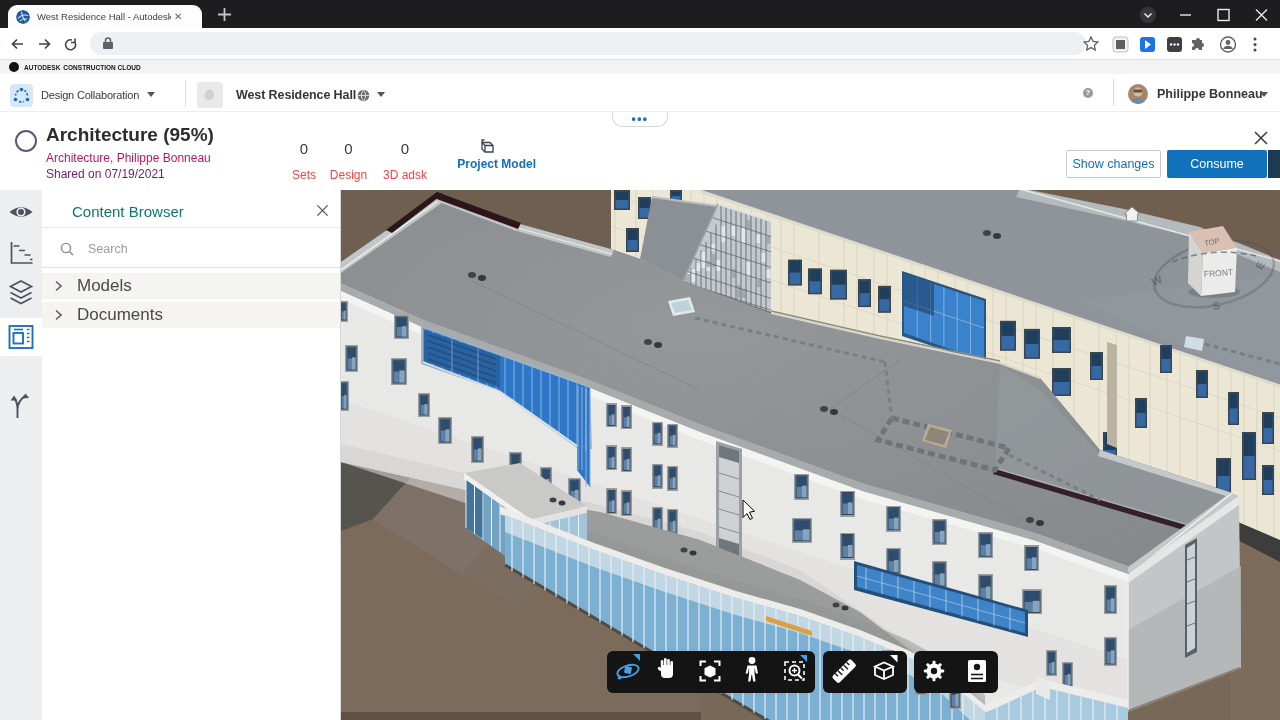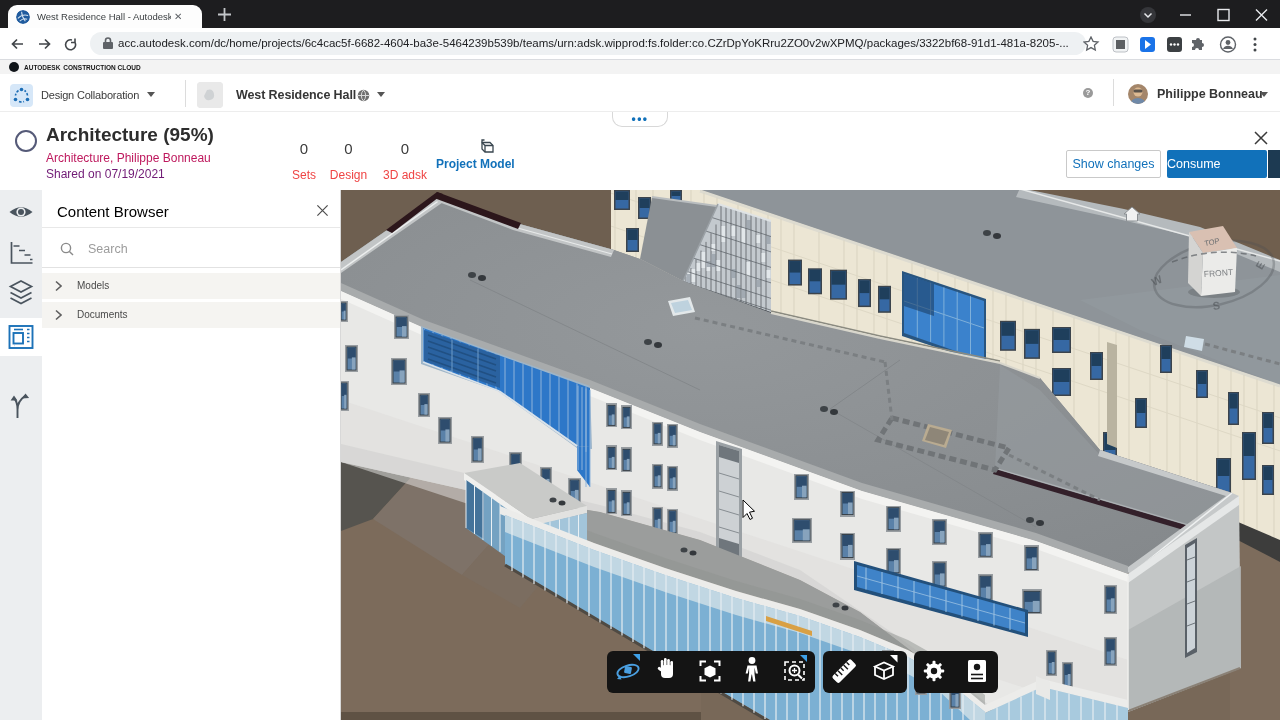--- a/index.html
+++ b/index.html
@@ -22,37 +22,37 @@
 .ptile{position:absolute;left:197px;top:82px;width:26px;height:26px;border-radius:4px;background:#e9e9e9;overflow:hidden}
 .wrh{position:absolute;left:236px;top:88px;font-size:12.5px;font-weight:bold;color:#363636;letter-spacing:-0.1px}
 .dochdr{position:absolute;left:0;top:112px;width:1280px;height:78px;background:#fff}
 .bigcirc{position:absolute;left:15px;top:130px;width:22px;height:22px;border-radius:50%;border:2px solid #555a78;background:#fff}
 .arch{position:absolute;left:46px;top:124px;font-size:19px;font-weight:bold;color:#2d2d2d}
 .sub1{position:absolute;left:46px;top:151px;font-size:12px;color:#be185d}
 .sub2{position:absolute;left:46px;top:167px;font-size:12px;color:#701a75}
 .stat{position:absolute;top:140px;text-align:center;color:#3b3b3b}
 .stat .n{font-size:15px}
 .stat .l{font-size:12px;color:#ef4444;margin-top:11px}
-.pmodel{position:absolute;left:436px;top:138px;width:100px;text-align:left}
+.pmodel{position:absolute;left:436px;top:138px;width:100px;text-align:right}
 .pmodel .lbl{font-size:12px;color:#1171ba;font-weight:bold;margin-top:3px;white-space:nowrap}
 .showbtn{position:absolute;left:1066px;top:150px;width:95px;height:28px;border:1px solid #c9c9c9;border-radius:2px;color:#1171ba;font-size:12.5px;text-align:center;line-height:27px;background:#fff}
-.consume{position:absolute;left:1167px;top:150px;width:100px;height:28px;background:#1171ba;border-radius:2px;color:#fff;font-size:12.5px;line-height:28px}
+.consume{position:absolute;left:1167px;top:150px;width:100px;height:28px;background:#1171ba;border-radius:2px;color:#fff;font-size:12.5px;text-align:center;line-height:28px}
 .darkbtn{position:absolute;left:1268px;top:150px;width:12px;height:28px;background:#1d3a52}
 .notch{position:absolute;left:612px;top:112px;width:56px;height:15px;background:#fff;border:1px solid #d8d8d8;border-top:none;border-radius:0 0 10px 10px;text-align:center}
 .notch span{color:#1171ba;font-size:12px;letter-spacing:1.5px;line-height:9px;position:relative;top:-3px;font-weight:bold}
 .closex{position:absolute;left:1253px;top:130px;width:16px;height:16px}
 .sidebar{position:absolute;left:0;top:190px;width:42px;height:530px;background:#eceef0}
 .sideactive{position:absolute;left:0;top:318px;width:42px;height:38px;background:#fff}
 .panel{position:absolute;left:42px;top:190px;width:299px;height:530px;background:#fff;border-right:1px solid #d8d8d8}
-.cbt{position:absolute;left:57px;top:203px;font-size:15px;color:#000000}
+.cbt{position:absolute;left:72px;top:203px;font-size:15px;color:#0f766e}
 .cbx{position:absolute;left:316px;top:204px;width:13px;height:13px}
 .psep{position:absolute;left:42px;top:227px;width:298px;height:1px;background:#e8e8e8}
 .search{position:absolute;left:88px;top:242px;font-size:12.5px;color:#9c9c9c}
 .psep2{position:absolute;left:42px;top:267px;width:298px;height:1px;background:#e2e2e2}
-.prow{position:absolute;left:42px;width:298px;height:26px;background:#f5f4f1;color:#4a4a4a;font-size:10px;line-height:26px}
+.prow{position:absolute;left:42px;width:298px;height:26px;background:#f5f4f1;color:#4a4a4a;font-size:17px;line-height:26px}
 .prow .chev{position:absolute;left:12px;top:7px;width:8px;height:12px}
 .prow .rt{margin-left:35px}
 .qmark{position:absolute;left:1083px;top:88px;width:10px;height:10px;border-radius:50%;background:#9a9a9a;color:#fff;font-size:8px;text-align:center;line-height:10px;font-weight:bold}
 .hdiv2{position:absolute;left:1113px;top:79px;width:1px;height:27px;background:#dcdcdc}
 .avatar{position:absolute;left:1128px;top:84px;width:20px;height:20px;border-radius:50%;overflow:hidden}
 .pbname{position:absolute;left:1157px;top:87px;font-size:12.5px;font-weight:bold;color:#363636}
 .viewer{position:absolute;left:341px;top:190px;width:939px;height:530px}
 </style></head>
 <body>
 <div class="titlebar"></div>
@@ -78,21 +78,20 @@
 <svg style="position:absolute;left:11px;top:37px" width="70" height="14" viewBox="0 0 70 14">
  <path d="M12 7 H2 M6 2.5 L1.5 7 L6 11.5" stroke="#42464a" stroke-width="1.7" fill="none"></path>
  <path d="M28 7 H38 M34 2.5 L38.5 7 L34 11.5" stroke="#42464a" stroke-width="1.7" fill="none"></path>
  <path d="M61 3 A 5 5 0 1 0 64 5.5 M 64 1.5 v 4 h -4" stroke="#42464a" stroke-width="1.6" fill="none"></path>
 </svg>
 <div class="urlbar">
  <svg style="position:absolute;left:12px;top:5px" width="12" height="13" viewBox="0 0 12 13">
       <rect x="1" y="5" width="10" height="7" rx="1" fill="#5f6368"></rect>
       <path d="M3.5 5 V 3.5 a 2.5 2.5 0 0 1 5 0 V 5" stroke="#5f6368" stroke-width="1.6" fill="none"></path>
     </svg>
- <div class="url">acc.autodesk.com/dc/home/projects/6c4cac5f-6682-4604-ba3e-5464239b539b/teams/urn:adsk.wipprod:fs.folder:co.CZrDpYoKRru2ZO0v2wXPMQ/packages/3322bf68-91d1-481a-8205-...</div>
 </div>
 <svg style="position:absolute;left:1083px;top:36px" width="190" height="18">
  <path d="M8 1 l2.1 4.4 4.9.6-3.6 3.3.9 4.7-4.3-2.4-4.3 2.4.9-4.7L1 6l4.9-.6Z" fill="none" stroke="#5f6368" stroke-width="1.3"></path>
  <rect x="30" y="1" width="15" height="15" rx="3" fill="#f1f3f4" stroke="#bdc1c6"></rect>
     <rect x="33" y="4" width="9" height="9" fill="#5c5f62"></rect>
  <rect x="57" y="1" width="15" height="15" rx="3" fill="#1a73e8"></rect>
     <polygon points="62,4 68,8.5 62,13" fill="#fff"></polygon>
  <rect x="84" y="1" width="15" height="15" rx="3" fill="#3c4043"></rect>
     <circle cx="88" cy="8.5" r="1.2" fill="#fff"></circle>
     <circle cx="91.5" cy="8.5" r="1.2" fill="#fff"></circle>

